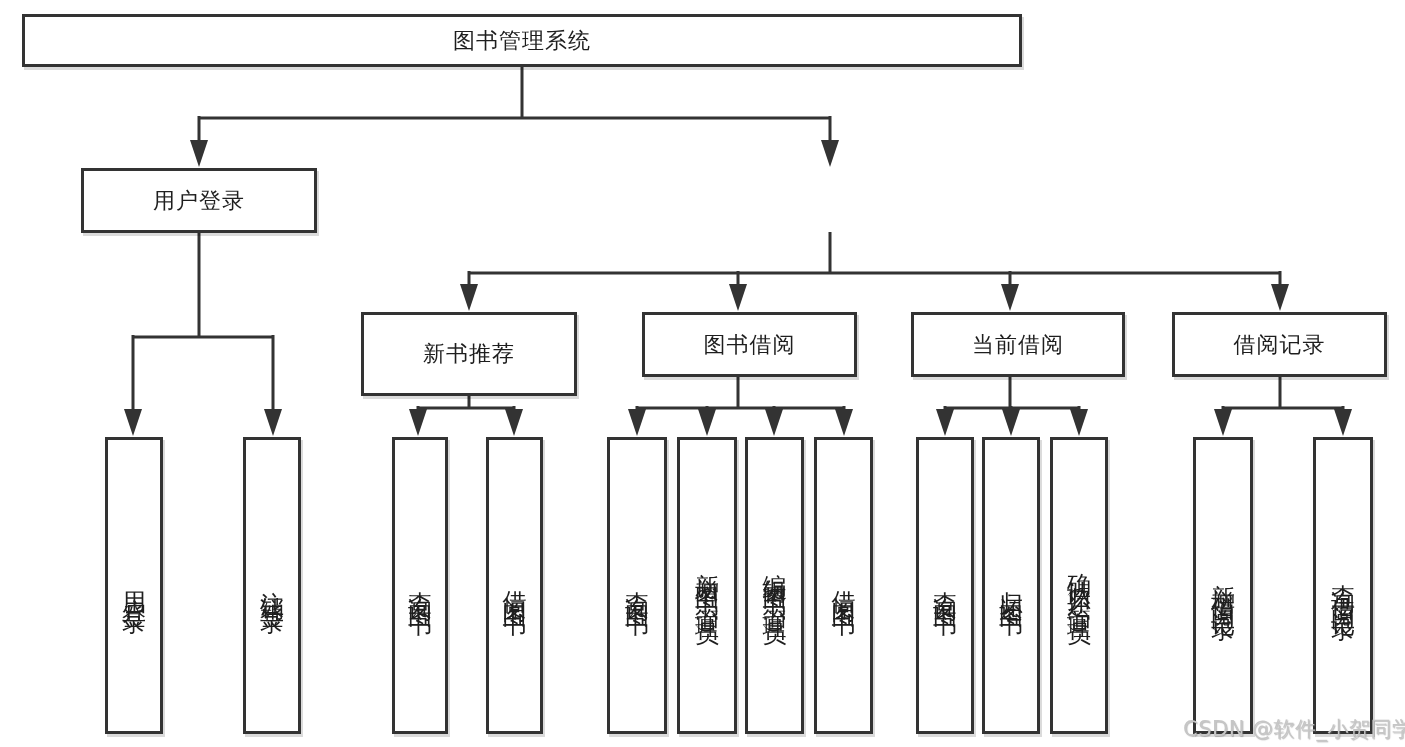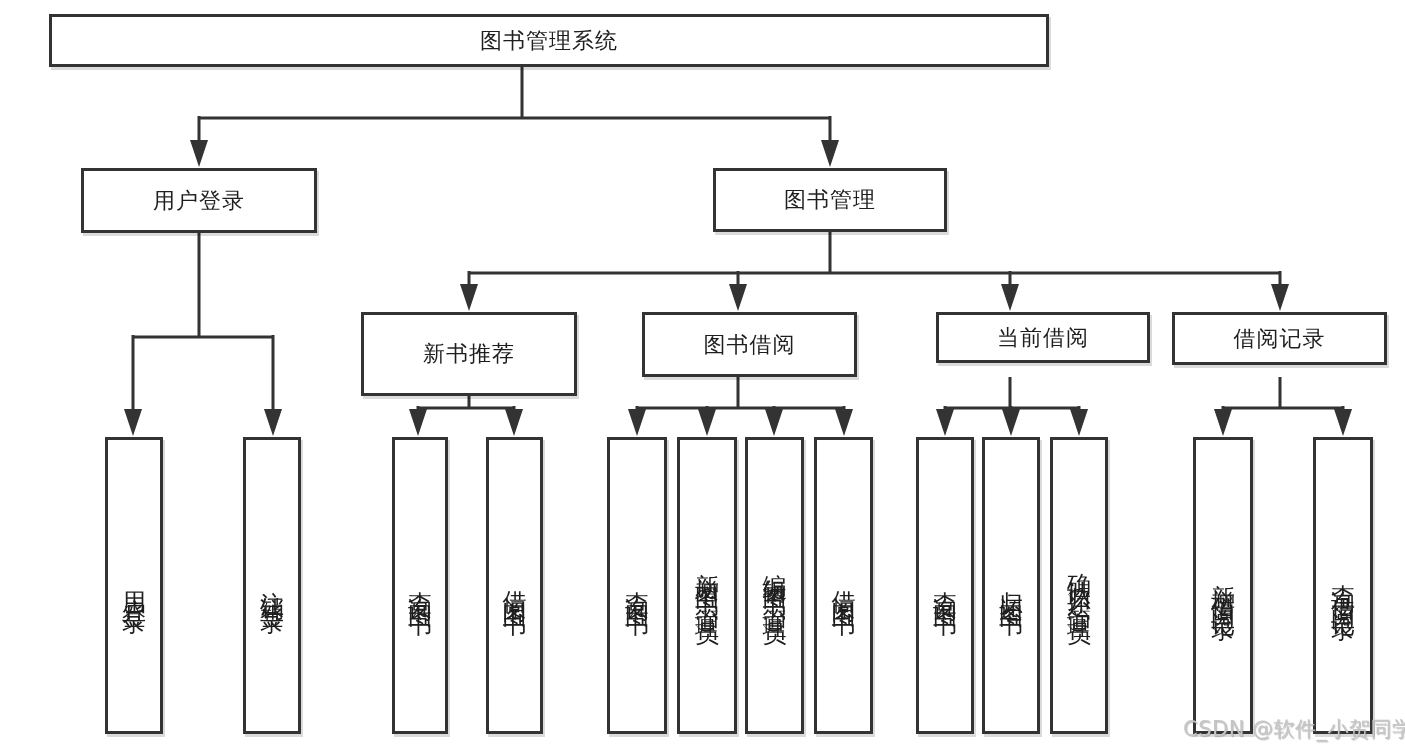--- a/index.html
+++ b/index.html
@@ -55,41 +55,38 @@
       <polygon points="765,409 783,409 774,436"></polygon>
       <polygon points="835,409 853,409 844,436"></polygon>
       <polygon points="936,409 954,409 945,436"></polygon>
       <polygon points="1002,409 1020,409 1011,436"></polygon>
       <polygon points="1070,409 1088,409 1079,436"></polygon>
       <polygon points="1214,409 1232,409 1223,436"></polygon>
       <polygon points="1334,409 1352,409 1343,436"></polygon>
     </g>
   </svg>
 
-  <div class="box" style="left:22px;top:14px;width:1000px;height:53px;margin-left:27px;">
+  <div class="box" style="left:22px;top:14px;width:1000px;height:53px;">
     <span class="lbl">图书管理系统</span>
   </div>
 
   <div class="box" style="left:81px;top:168px;width:236px;height:65px;">
     <span class="lbl">用户登录</span>
-  </div>
-  <div class="box" style="left:713px;top:168px;width:234px;height:64px;">
-    <span class="lbl">图书管理</span>
   </div>
 
   <div class="box" style="left:361px;top:312px;width:216px;height:84px;">
     <span class="lbl">新书推荐</span>
   </div>
   <div class="box" style="left:630px;top:312px;width:215px;height:65px;margin-left:12px;">
     <span class="lbl">图书借阅</span>
   </div>
-  <div class="box" style="left:936px;top:312px;width:214px;height:51px;">
+  <div class="box" style="left:911px;top:312px;width:214px;height:65px;">
     <span class="lbl">当前借阅</span>
   </div>
-  <div class="box" style="left:1172px;top:312px;width:215px;height:53px;">
+  <div class="box" style="left:1172px;top:312px;width:215px;height:65px;">
     <span class="lbl">借阅记录</span>
   </div>
 
   <div class="box leaf" style="left:105px;top:437px;width:58px;height:297px;">
     <span class="lbl">用户登录</span>
   </div>
   <div class="box leaf" style="left:243px;top:437px;width:58px;height:297px;">
     <span class="lbl">注销登录</span>
   </div>
 

